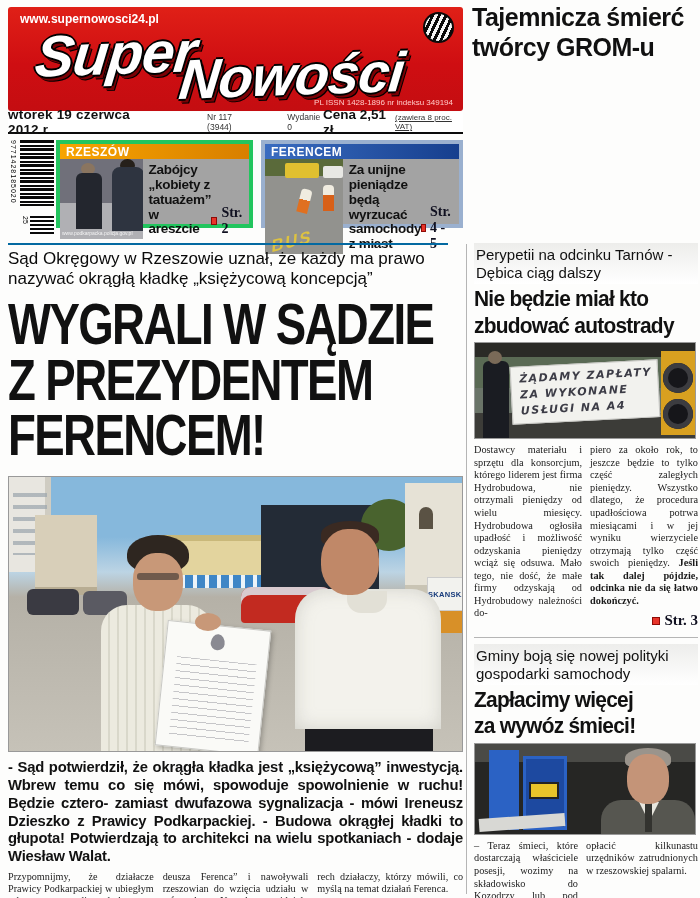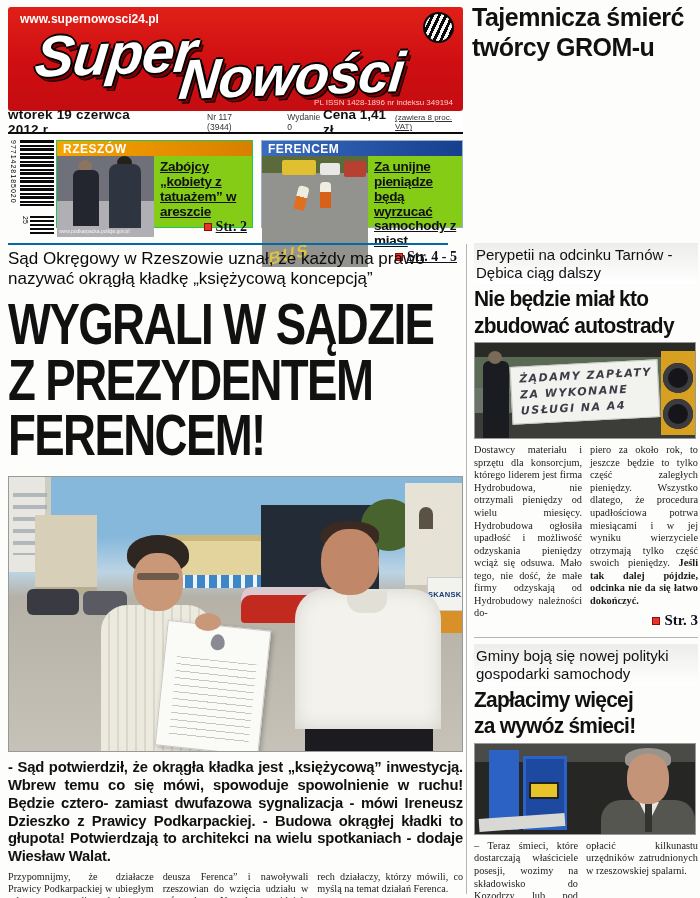--- a/index.html
+++ b/index.html
@@ -47,28 +47,28 @@
 
   
   .teaser-row { position:absolute; left:8px; top:140px; width:455px; height:99px; display:flex; }
   .barcode-col { width:48px; position:relative; }
   .barcode { position:absolute; left:12px; top:0; width:34px; height:66px;
     background:repeating-linear-gradient(180deg,#0a0a0a 0 3px,#fff 3px 5px,#0a0a0a 5px 7px,#fff 7px 8px); }
   .barcode-digits { position:absolute; left:2px; top:0; writing-mode:vertical-lr; font-size:7px; letter-spacing:1px; color:#000; height:66px; }
   .barcode2 { position:absolute; left:22px; top:76px; width:24px; height:18px;
     background:repeating-linear-gradient(180deg,#0a0a0a 0 2px,#fff 2px 4px); }
   .barcode2-digits { position:absolute; left:14px; top:76px; writing-mode:vertical-lr; font-size:7px; color:#000; }
-  .teaser { border:1px solid #22c55e; background:#84cc16; height:88px; display:flex; flex-direction:column; }
+  .teaser { border:4px solid #22c55e; background:#a3a3a3; height:88px; display:flex; flex-direction:column; }
   .teaser-rz { width:197px; }
   .teaser-fin { width:202px; margin-left:8px; border-color:#9ab0cf; }
   .teaser-head { height:17px; color:#fff; font-weight:bold; font-size:12px; padding:1px 0 0 6px; letter-spacing:0.5px; }
   .head-orange { background:linear-gradient(90deg,#f7a400,#d87f00); }
   .head-blue { background:linear-gradient(90deg,#3a6cc0,#163f8e); }
   .teaser-body { flex:1; display:flex; }
-  .teaser-txt { flex:1; padding:4px 5px 2px 6px; display:flex; flex-direction:column;text-decoration:underline; }
+  .teaser-txt { flex:1; padding:4px 5px 2px 6px; display:flex; flex-direction:row; }
   .teaser-title { font-weight:bold; font-size:13.5px; line-height:1.1; letter-spacing:-0.3px; }
   .pagelink { margin-top:auto; display:flex; align-items:center; justify-content:flex-end; gap:4px;
     font-family:"Liberation Serif",serif; font-weight:bold; font-size:14px; color:#101020; }
   .sq-red { width:8px; height:8px; background:#e8342a; border:1.5px solid #8e0b06; }
   .photo-rz { position:relative; width:97px; height:100%; overflow:hidden;
     background:linear-gradient(180deg,#70707a 0 55%, #b0b0b4 55%); }
   .rz-fig1 { position:absolute; left:16px; top:14px; width:26px; height:56px; background:#23262e; border-radius:6px 6px 0 0; }
   .rz-head1 { position:absolute; left:21px; top:4px; width:14px; height:12px; background:#8a7560; border-radius:50%; }
   .rz-fig2 { position:absolute; left:52px; top:8px; width:32px; height:64px; background:#2e3440; border-radius:8px 8px 0 0; }
   .rz-head2 { position:absolute; left:60px; top:0px; width:15px; height:13px; background:#26201a; border-radius:50%; }
@@ -187,21 +187,21 @@
       <span class="logo-super">Super</span>
       <span class="logo-nowosci">Nowości</span>
     </div>
     <div class="mast-issn">PL ISSN 1428-1896    nr indeksu 349194</div>
   </div>
 
   <div class="datebar">
     <span class="d-date">wtorek 19 czerwca 2012 r.</span>
     <span class="d-nr">Nr 117 (3944)</span>
     <span class="d-wyd">Wydanie 0</span>
-    <span class="d-price">Cena 1,41 zł</span>
+    <span class="d-price">Cena 2,51 zł</span>
     <span class="d-vat">(zawiera 8 proc. VAT)</span>
   </div>
 
   <div class="topright">
     <div class="tr-headline">Tajemnicza śmierć twórcy GROM-u</div>
   </div>
 
   <div class="teaser-row">
     <div class="barcode-col">
       <div class="barcode-digits">9771428185020</div>

